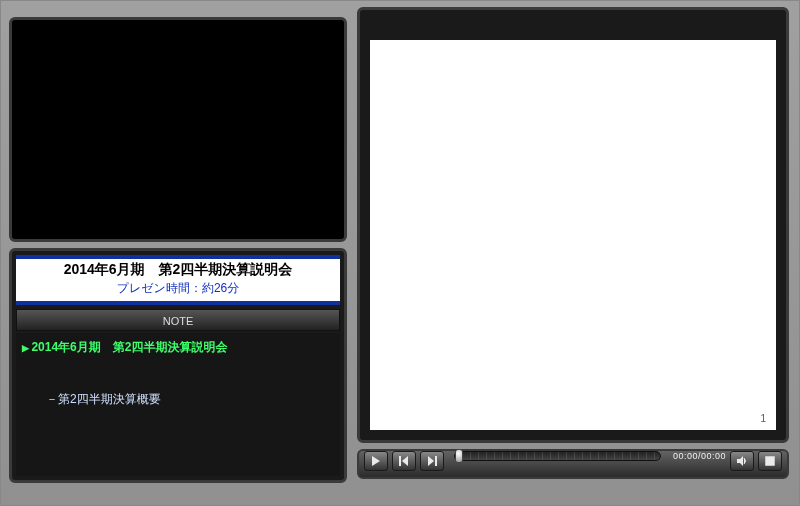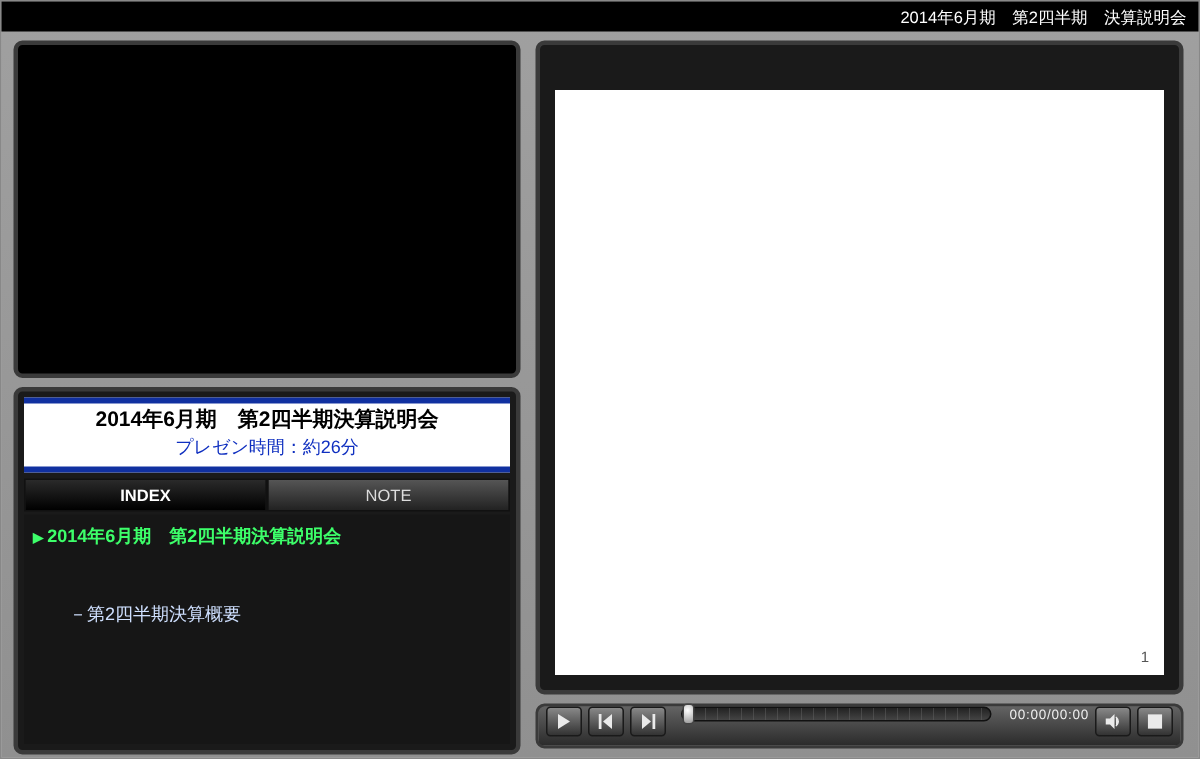--- a/index.html
+++ b/index.html
@@ -25,21 +25,21 @@
     text-align: right;
     padding: 3px 8px 0 0;
     font-size: 11px;
   }
   .main {
     display: flex;
     height: calc(100% - 20px);
   }
   .left {
     width: 352px;
-    padding: 6px 6px 2px 8px;
+    padding: 16px 6px 2px 8px;
     display: flex;
     flex-direction: column;
     gap: 6px;
   }
   .video-box {
     height: 225px;
     background: #000;
     border: 3px solid #3a3a3a;
     border-radius: 6px;
   }
@@ -175,35 +175,31 @@
   }
   .time {
     color:#eee; font-size:9px; letter-spacing:.5px;
     padding-left:2px;
   }
 </style>
 </head>
 <body>
 
 <div class="app">
-  <div class="header">
-    <span>2014年6月期　第2四半期　決算説明会</span>
-  </div>
   <div class="main">
 
     <div class="left">
       <div class="video-box"></div>
 
       <div class="info-panel">
         <div class="title-band">
           <div class="title-main">2014年6月期　第2四半期決算説明会</div>
           <div class="title-sub">プレゼン時間：約26分</div>
         </div>
         <div class="tabs">
-          <div class="tab active">INDEX</div>
           <div class="tab">NOTE</div>
         </div>
         <div class="index-list">
           <div class="idx-item current">2014年6月期　第2四半期決算説明会</div>
           <div class="idx-item lvl2">－第2四半期決算概要</div>
         </div>
       </div>
     </div>
 
     <div class="right">

